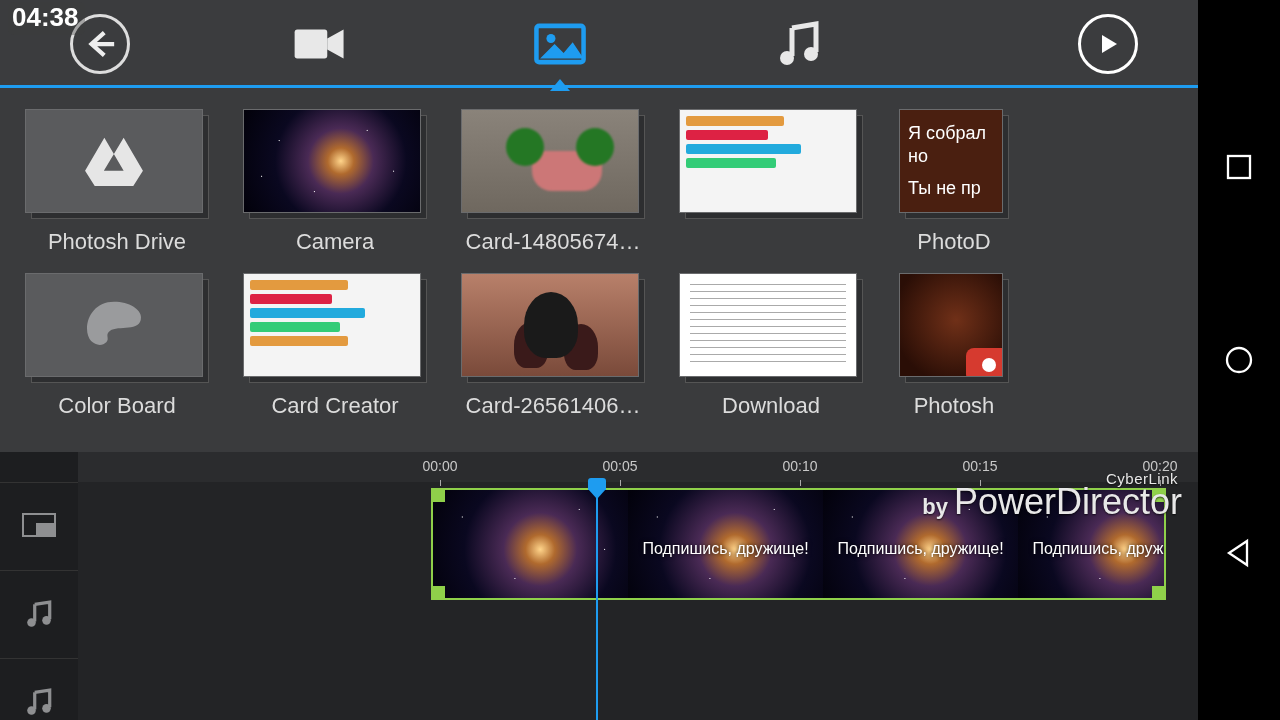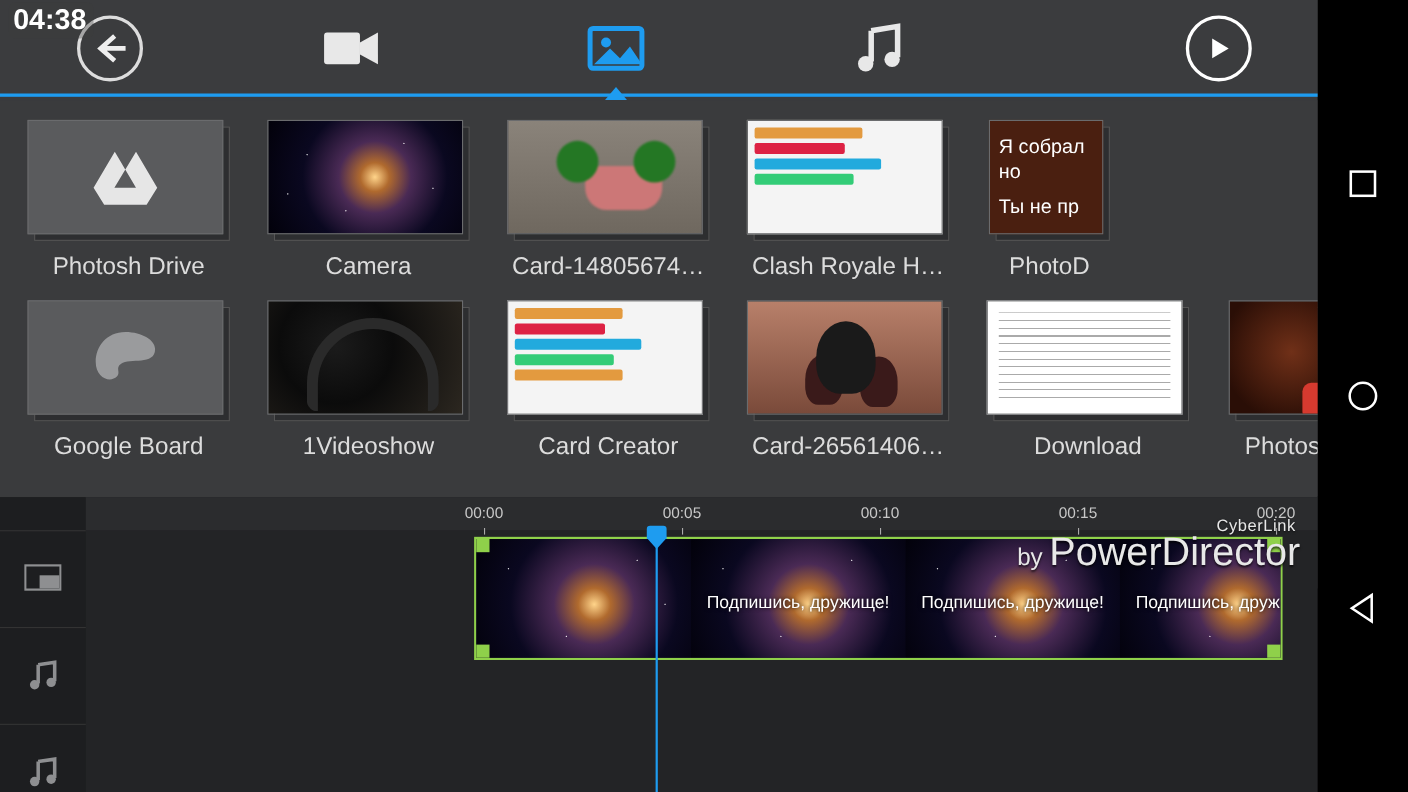--- a/index.html
+++ b/index.html
@@ -78,21 +78,21 @@
   .clip .frame:first-child .caption { display:none;}
   .clip .corner { position:absolute; width:14px; height:14px; background:#8fd04a;}
   .clip .corner.tl{left:-2px;top:-2px}.clip .corner.tr{right:-2px;top:-2px}.clip .corner.bl{left:-2px;bottom:-2px}.clip .corner.br{right:-2px;bottom:-2px}
   .clip-title { position:absolute; left:440px; top:40px; color:#fff; font-size:24px; z-index:5; text-shadow:0 1px 2px #000; white-space:nowrap;}
   .playhead { position:absolute; left:596px; top:28px; width:2px; height:240px; background:#1e9cf0; z-index:6;}
   .playhead::before { content:""; position:absolute; left:-8px; top:-2px; width:18px; height:12px; background:#1e9cf0; border-radius:3px 3px 0 0;}
   .playhead::after { content:""; position:absolute; left:-8px; top:9px; width:0;height:0;border-left:9px solid transparent;border-right:9px solid transparent;border-top:10px solid #1e9cf0;}
   
   .watermark { position:absolute; right:16px; bottom:12px; color:#e8e8e8; text-align:right; text-shadow:0 1px 2px rgba(0,0,0,.7);}
   .watermark .small{ font-size:15px; letter-spacing:.5px; display:block; margin-bottom:-6px; margin-right:4px;}
-  .watermark .by { font-size:22px; font-weight:400; margin-right:6px;}
+  .watermark .by { font-size:22px; font-weight:700; margin-right:6px;}
   .watermark .big { font-size:36px; font-weight:400;}
 </style>
 </head>
 <body>
 
 <div class="screen">
 
   <div class="status-time">04:38</div>
 
   <div class="topbar">
@@ -164,21 +164,20 @@
             <div class="thumb-stack"></div>
             <div class="thumb uiwhite">
               <div class="bars">
                 <span></span>
                 <span></span>
                 <span></span>
                 <span></span>
               </div>
             </div>
           </div>
-        <div class="lib-label">Clash Royale H…</div>
       </div>
       <div class="lib-item" style="width:120px;flex:0 0 120px">
         <div class="thumb-wrap" style="width:110px">
             <div class="thumb-stack" style="width:104px"></div>
           <div class="thumb textpic" style="width:104px">
             <span>Я собрал но</span>
             <span>Ты не пр</span>
           </div>
         </div>
         <div class="lib-label">PhotoD</div>
@@ -188,28 +187,21 @@
     <div class="lib-row r2">
       <div class="lib-item">
         <div class="thumb-wrap">
             <div class="thumb-stack"></div>
           <div class="thumb">
               <svg class="icon" viewBox="0 0 64 56">
                 <path d="M32 4C14 4 4 18 4 32c0 16 14 20 20 14 4-4-2-8 4-12 8-6 32 2 32-14C60 12 48 4 32 4z"></path>
               </svg>
             </div>
         </div>
-        <div class="lib-label">Google Board</div>
-      </div>
-      <div class="lib-item">
-        <div class="thumb-wrap">
-            <div class="thumb-stack"></div>
-            <div class="thumb headphones"></div>
-          </div>
-        <div class="lib-label">1Videoshow</div>
+        <div class="lib-label">Color Board</div>
       </div>
       <div class="lib-item">
         <div class="thumb-wrap">
             <div class="thumb-stack"></div>
             <div class="thumb uiwhite">
               <div class="bars">
                 <span></span>
                 <span></span>
                 <span></span>
                 <span></span>

